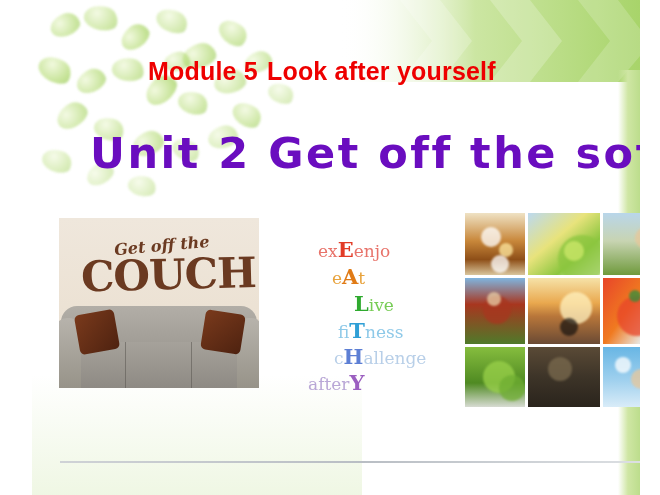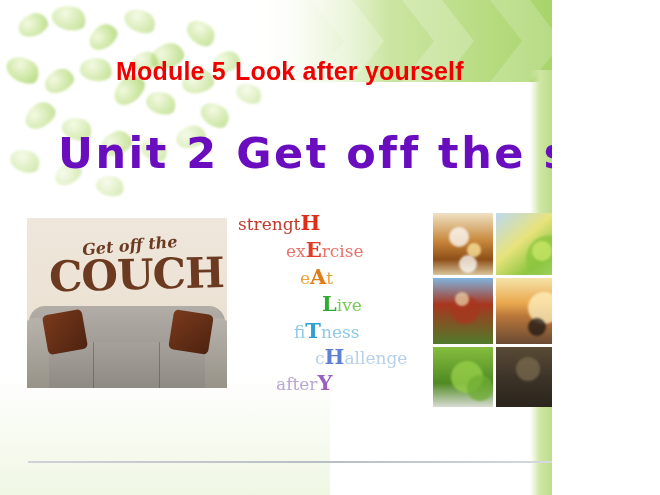--- a/index.html
+++ b/index.html
@@ -6,24 +6,25 @@
     margin: 0;
     padding: 0;
     background: #ffffff;
   }
   body {
     font-family: "Liberation Sans", sans-serif;
   }
 
   #slide {
     position: relative;
-    width: 552px;
+    width: 608px;
     height: 495px;
     overflow: hidden;
     background: #ffffff;
+    margin-left: 32px;
   }
 
   
   .bg-layer { position: absolute; pointer-events: none; }
 
   
   .leaf {
     position: absolute;
     border-radius: 60% 40% 55% 45% / 55% 60% 40% 45%;
     filter: blur(1.1px);
@@ -259,26 +260,25 @@
     <div class="cushion-line" style="left:132px"></div>
     <div class="sofa-arm left"></div>
     <div class="sofa-arm right"></div>
     <div class="pillow" id="pillow-left"></div>
     <div class="pillow" id="pillow-right"></div>
     <div class="decal" id="decal-small">Get off the</div>
     <div class="decal" id="decal-big">COUCH!</div>
   </div>
 
   <div id="wordart">
-      <div class="wa-row" style="left: 0px; top: 0px; color: rgb(192, 57, 43);"><span>strengt</span><span class="cap" style="color: rgb(224, 43, 22);">H</span><span></span></div>
-      <div class="wa-row" style="left: 48px; top: 27px; color: rgb(232, 115, 106);"><span>ex</span><span class="cap" style="color: rgb(226, 59, 38);">E</span><span>rcise</span></div>
+      <div class="wa-row" style="left: 48px; top: 27px; color: rgb(232, 115, 106);"><span>ex</span><span class="cap" style="color: rgb(226, 59, 38);">E</span><span>enjo</span></div>
       <div class="wa-row" style="left: 62px; top: 54px; color: rgb(232, 163, 61);"><span>e</span><span class="cap" style="color: rgb(224, 123, 22);">A</span><span>t</span></div>
       <div class="wa-row" style="left: 84px; top: 81px; color: rgb(119, 204, 85);"><span></span><span class="cap" style="color: rgb(47, 170, 47);">L</span><span>ive</span></div>
-      <div class="wa-row" style="left: 56px; top: 108px; color: rgb(142, 201, 232);"><span>fi</span><span class="cap" style="color: rgb(47, 159, 214);">T</span><span>ness</span></div>
-      <div class="wa-row" style="left: 77px; top: 134px; color: rgb(184, 207, 232);"><span>c</span><span class="cap" style="color: rgb(93, 127, 212);">H</span><span>allenge</span></div>
+      <div class="wa-row" style="left: 68px; top: 108px; color: rgb(142, 201, 232);"><span>fi</span><span class="cap" style="color: rgb(47, 159, 214);">T</span><span>ness</span></div>
+      <div class="wa-row" style="left: 64px; top: 134px; color: rgb(184, 207, 232);"><span>c</span><span class="cap" style="color: rgb(93, 127, 212);">H</span><span>allenge</span></div>
       <div class="wa-row" style="left: 38px; top: 160px; color: rgb(185, 167, 214);"><span>after</span><span class="cap" style="color: rgb(155, 95, 192);">Y</span><span></span></div>
     </div>
 
   <div id="collage">
       <div class="tile t-tea">
         <span class="blob" style="background: rgb(255, 255, 255); left: 16px; top: 14px; width: 20px; height: 20px; opacity: 0.75; filter: blur(1px);"></span>
         <span class="blob" style="background: rgb(255, 233, 160); left: 34px; top: 30px; width: 14px; height: 14px; opacity: 0.75; filter: blur(1px);"></span>
         <span class="blob" style="background: rgb(255, 255, 255); left: 26px; top: 42px; width: 18px; height: 18px; opacity: 0.75; filter: blur(1px);"></span>
       </div>
       <div class="tile t-apple">

